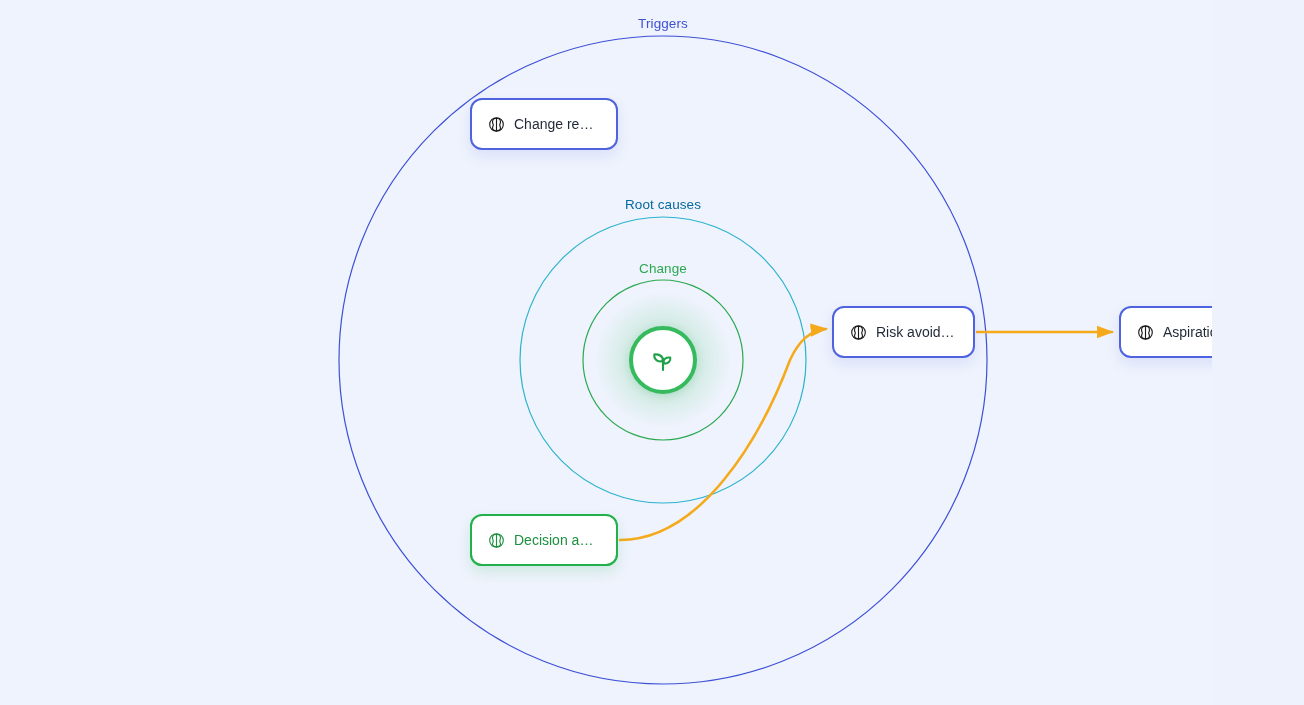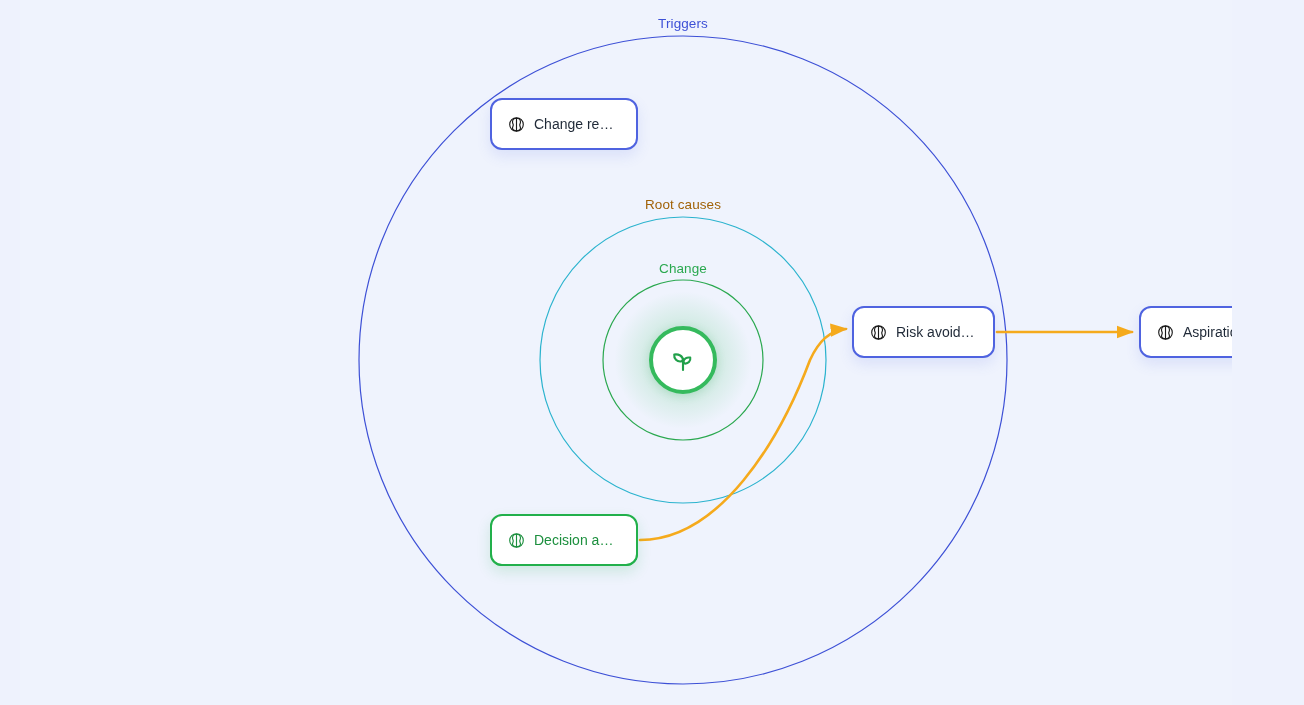--- a/index.html
+++ b/index.html
@@ -10,21 +10,20 @@
   body {
     font-family: "Liberation Sans", sans-serif;
     -webkit-font-smoothing: antialiased;
   }
   #canvas {
     position: relative;
     width: 1212px;
     height: 705px;
     background: #eff3fd;
     overflow: hidden;
-    margin-left: 20px;
   }
   .ring-label {
     position: absolute;
     transform: translateX(-50%);
     font-size: 13.5px;
     letter-spacing: 0.1px;
     white-space: nowrap;
     pointer-events: none;
   }
   #svg-layer {
@@ -109,21 +108,21 @@
         <circle cx="663" cy="360" r="80" fill="none" stroke="#2aa84f" stroke-width="1.2"></circle>
       </g>
     <g id="edge-group">
         <path d="M 620 540 C 700 540, 760 440, 790 360 C 800 338, 812 330, 826 329" fill="none" stroke="#f5aa1c" stroke-width="2.6" stroke-linecap="round" marker-end="url(#arrow-orange)"></path>
         <path d="M 977 332 L 1112 332" fill="none" stroke="#f5aa1c" stroke-width="2.6" stroke-linecap="round" marker-end="url(#arrow-orange)"></path>
       </g>
   </svg>
 
   <div id="ring-label-group">
       <div class="ring-label" style="left: 663px; top: 16px; color: rgb(61, 80, 214);">Triggers</div>
-      <div class="ring-label" style="left: 663px; top: 197px; color: #a16207;">Root causes</div>
+      <div class="ring-label" style="left: 663px; top: 197px; color: #0369a1;">Root causes</div>
       <div class="ring-label" style="left: 663px; top: 261px; color: rgb(42, 168, 79);">Change</div>
     </div>
 
   <div class="core-glow" id="core-glow" style="left: 575px; top: 272px; width: 176px; height: 176px;"></div>
   <div class="core-circle" id="core-circle" style="left: 629px; top: 326px; width: 68px; height: 68px; border-color: rgb(53, 186, 93);">
     <svg class="sprout" width="30" height="30" viewBox="0 0 24 24" fill="none" stroke="#21a04a" stroke-width="1.7" stroke-linecap="round" stroke-linejoin="round">
       <path d="M12 20 L12 11"></path>
       <path d="M12 12.4 C 12 8.6, 8.4 7.1, 5 7.6 C 4.6 11.2, 7.2 13.6, 10.6 13.1 Z"></path>
       <path d="M12.4 13.8 C 12.4 11.2, 14.9 9.6, 17.8 10.1 C 18.3 13.0, 16.1 15.2, 13.2 14.8 Z"></path>
     </svg>

